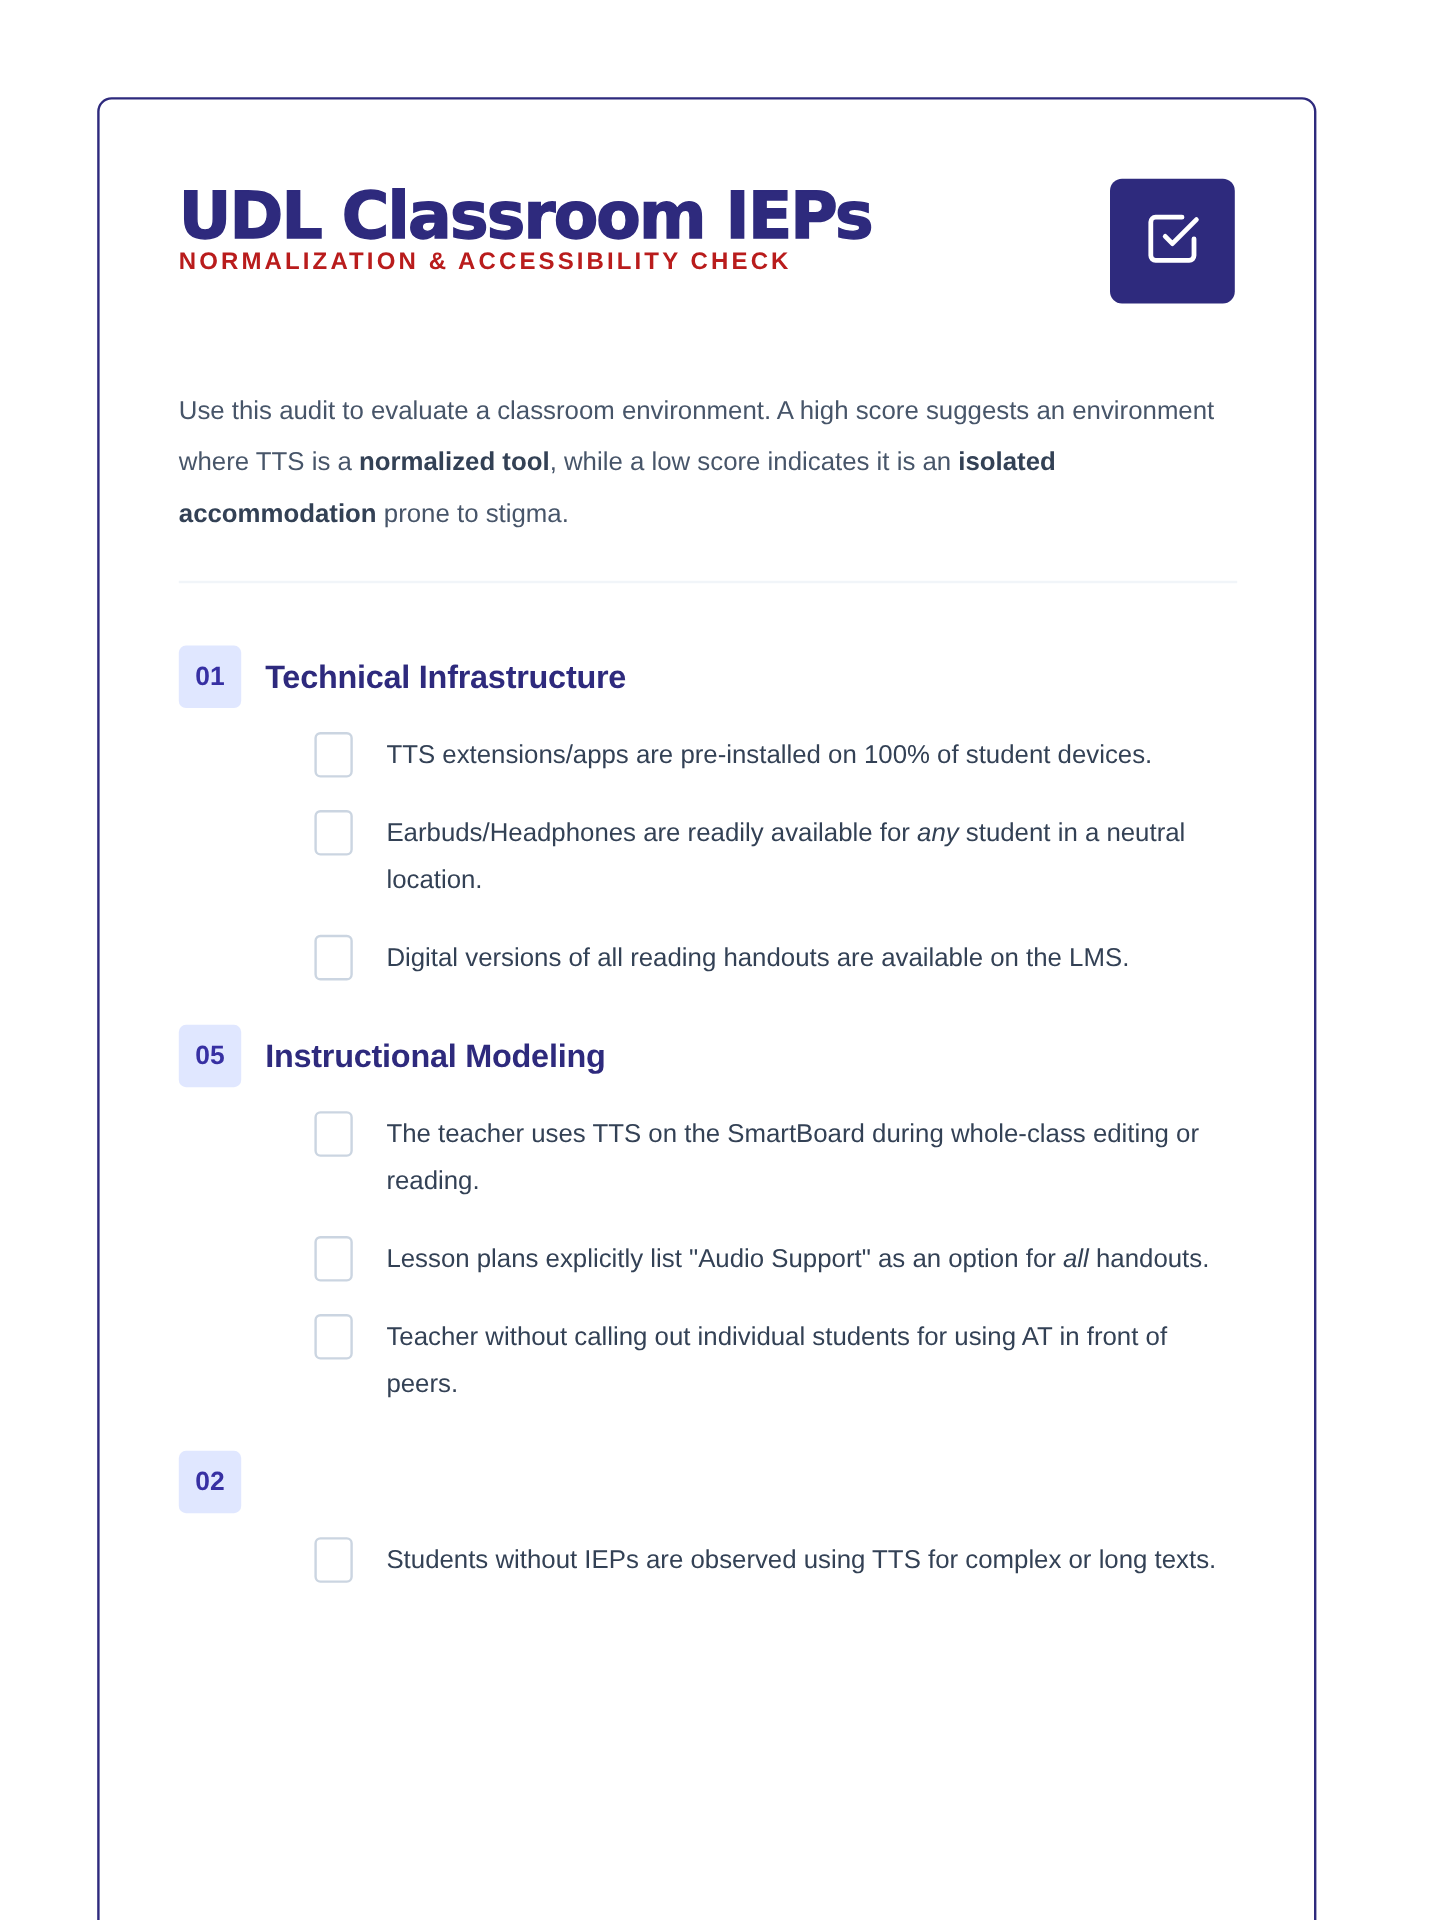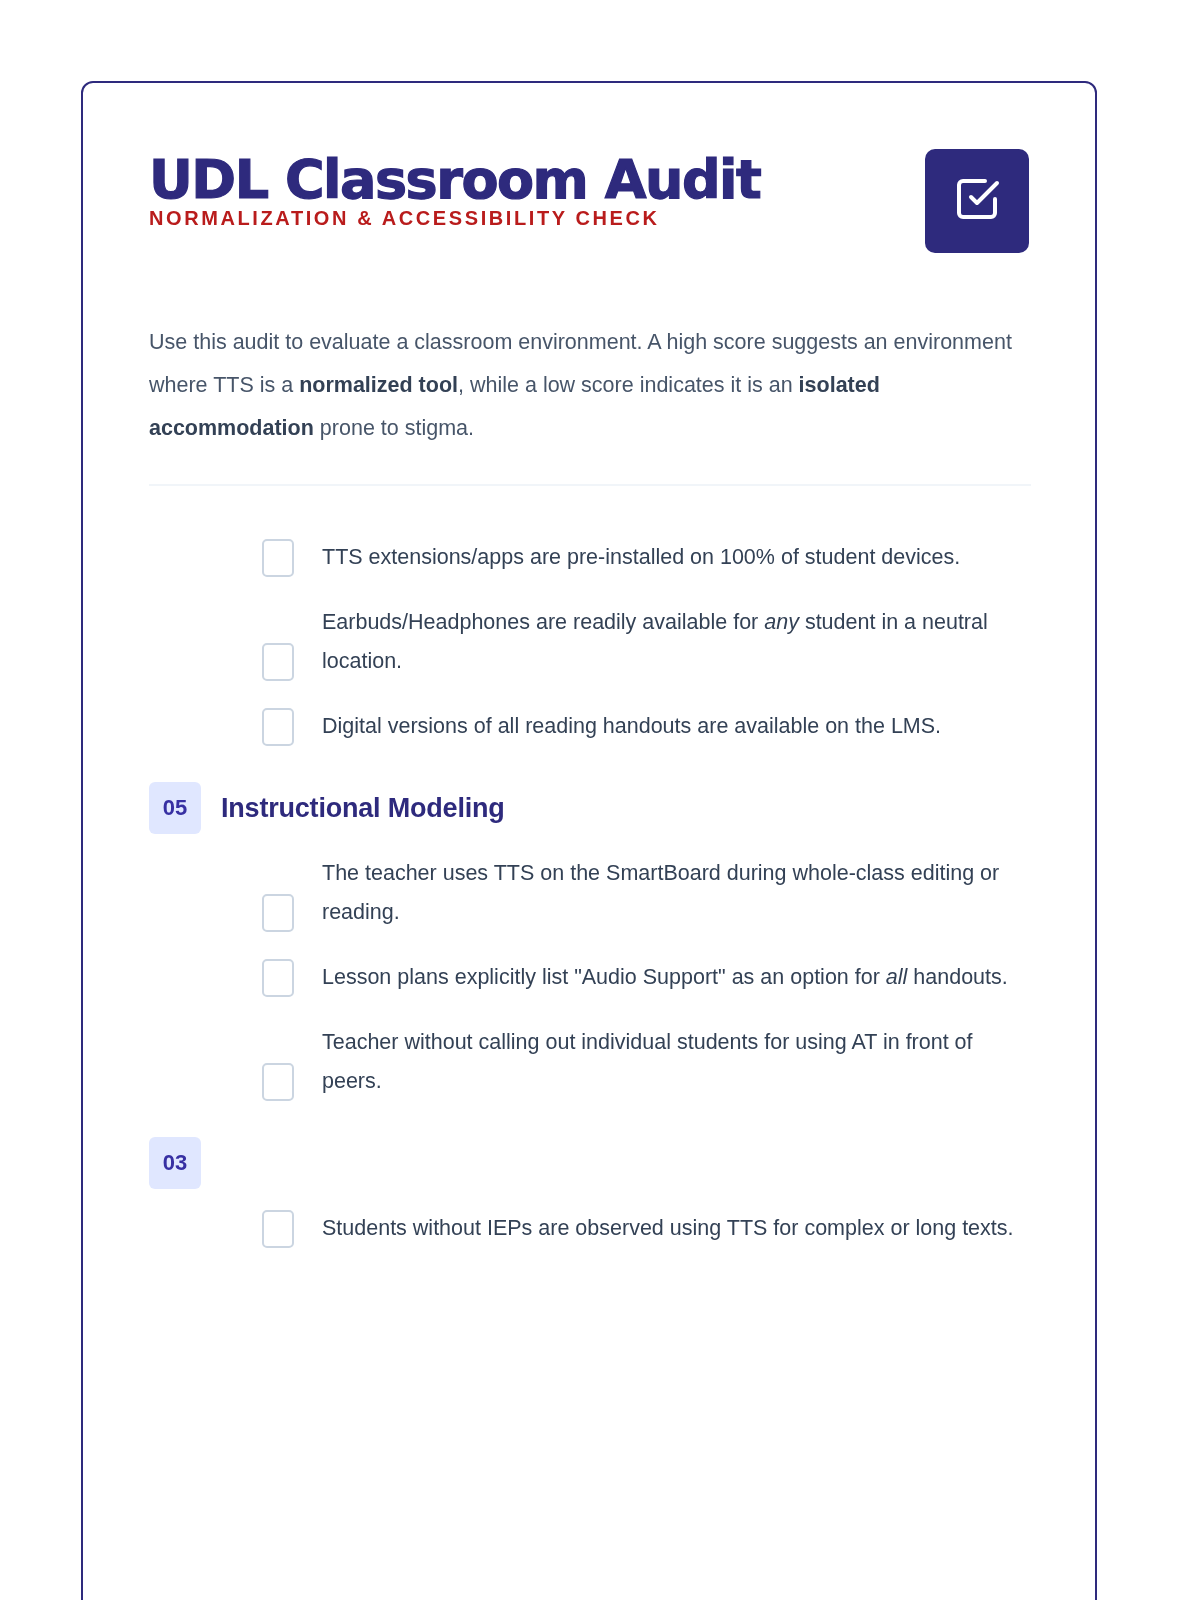--- a/index.html
+++ b/index.html
@@ -97,21 +97,21 @@
     .section-title {
       margin-left: 20px;
       font-size: 27px;
       font-weight: 700;
       color: #2e2a7d;
       letter-spacing: -0.2px;
     }
     .items { margin-top: 20px; padding-left: 73px; }
     .item {
       display: flex;
-      align-items: flex-end;
+      align-items: flex-start;
       margin-bottom: 26px;
       padding-left: 40px;
     }
     .checkbox {
       flex: 0 0 auto;
       width: 32px;
       height: 38px;
       border: 2.5px solid #cbd5e1;
       border-radius: 5px;
       background: #ffffff;
@@ -124,38 +124,42 @@
       color: #334155;
       width: 750px;
     }
     .item-text i { font-style: italic; }
   </style>
 </head>
 <body>
 
 <div class="card">
   <div class="header">
-    <h1 class="title">UDL Classroom Audit</h1>
+    <h1 class="title">UDL Classroom IEPs</h1>
     <div class="subtitle">Normalization &amp; Accessibility Check</div>
     <div class="header-badge">
       <span>
         <svg width="48" height="48" viewBox="0 0 24 24" fill="none" stroke="#ffffff" stroke-width="2" stroke-linecap="round" stroke-linejoin="round">
           <path d="M9 11l3 3L22 4"></path>
           <path d="M21 12v7a2 2 0 0 1-2 2H5a2 2 0 0 1-2-2V5a2 2 0 0 1 2-2h11"></path>
         </svg>
       </span>
     </div>
   </div>
 
   <p class="intro"><span>Use this audit to evaluate a classroom environment. A high score suggests an environment where TTS is a </span><b>normalized tool</b><span>, while a low score indicates it is an </span><b>isolated accommodation</b><span> prone to stigma.</span></p>
 
   <div class="divider"></div>
 
   <div id="sections">
       <div class="section">
+        <div class="section-head">
+          <div class="num-badge">01</div>
+          <h2 class="section-title">Technical Infrastructure</h2>
+        </div>
         <div class="items">
           <label class="item">
             <span class="checkbox" role="checkbox" aria-checked="false"></span>
             <span class="item-text"><span>TTS extensions/apps are pre-installed on 100% of student devices.</span><i></i><span></span></span>
           </label>
           <label class="item">
             <span class="checkbox" role="checkbox" aria-checked="false"></span>
             <span class="item-text"><span>Earbuds/Headphones are readily available for </span><i>any</i><span> student in a neutral location.</span></span>
           </label>
           <label class="item">
@@ -179,21 +183,21 @@
             <span class="item-text"><span>Lesson plans explicitly list "Audio Support" as an option for </span><i>all</i><span> handouts.</span></span>
           </label>
           <label class="item">
             <span class="checkbox" role="checkbox" aria-checked="false"></span>
             <span class="item-text"><span>Teacher without calling out individual students for using AT in front of peers.</span><i></i><span></span></span>
           </label>
         </div>
       </div>
       <div class="section">
         <div class="section-head">
-          <div class="num-badge">03</div>
+          <div class="num-badge">02</div>
         </div>
         <div class="items">
           <label class="item">
             <span class="checkbox" role="checkbox" aria-checked="false"></span>
             <span class="item-text"><span>Students without IEPs are observed using TTS for complex or long texts.</span><i></i><span></span></span>
           </label>
         </div>
       </div>
     </div>
 </div>

